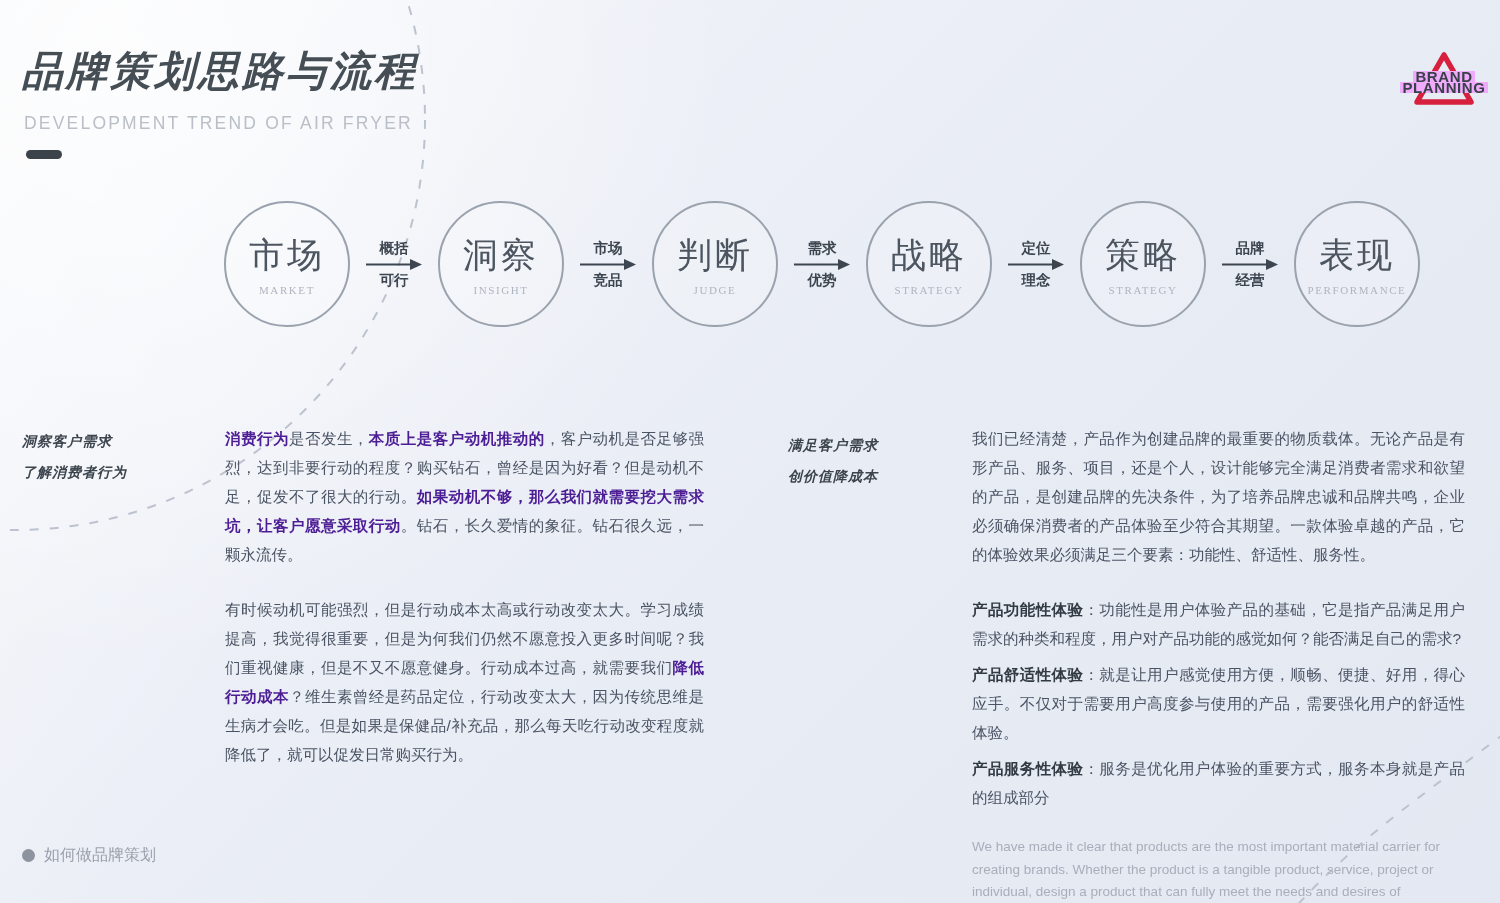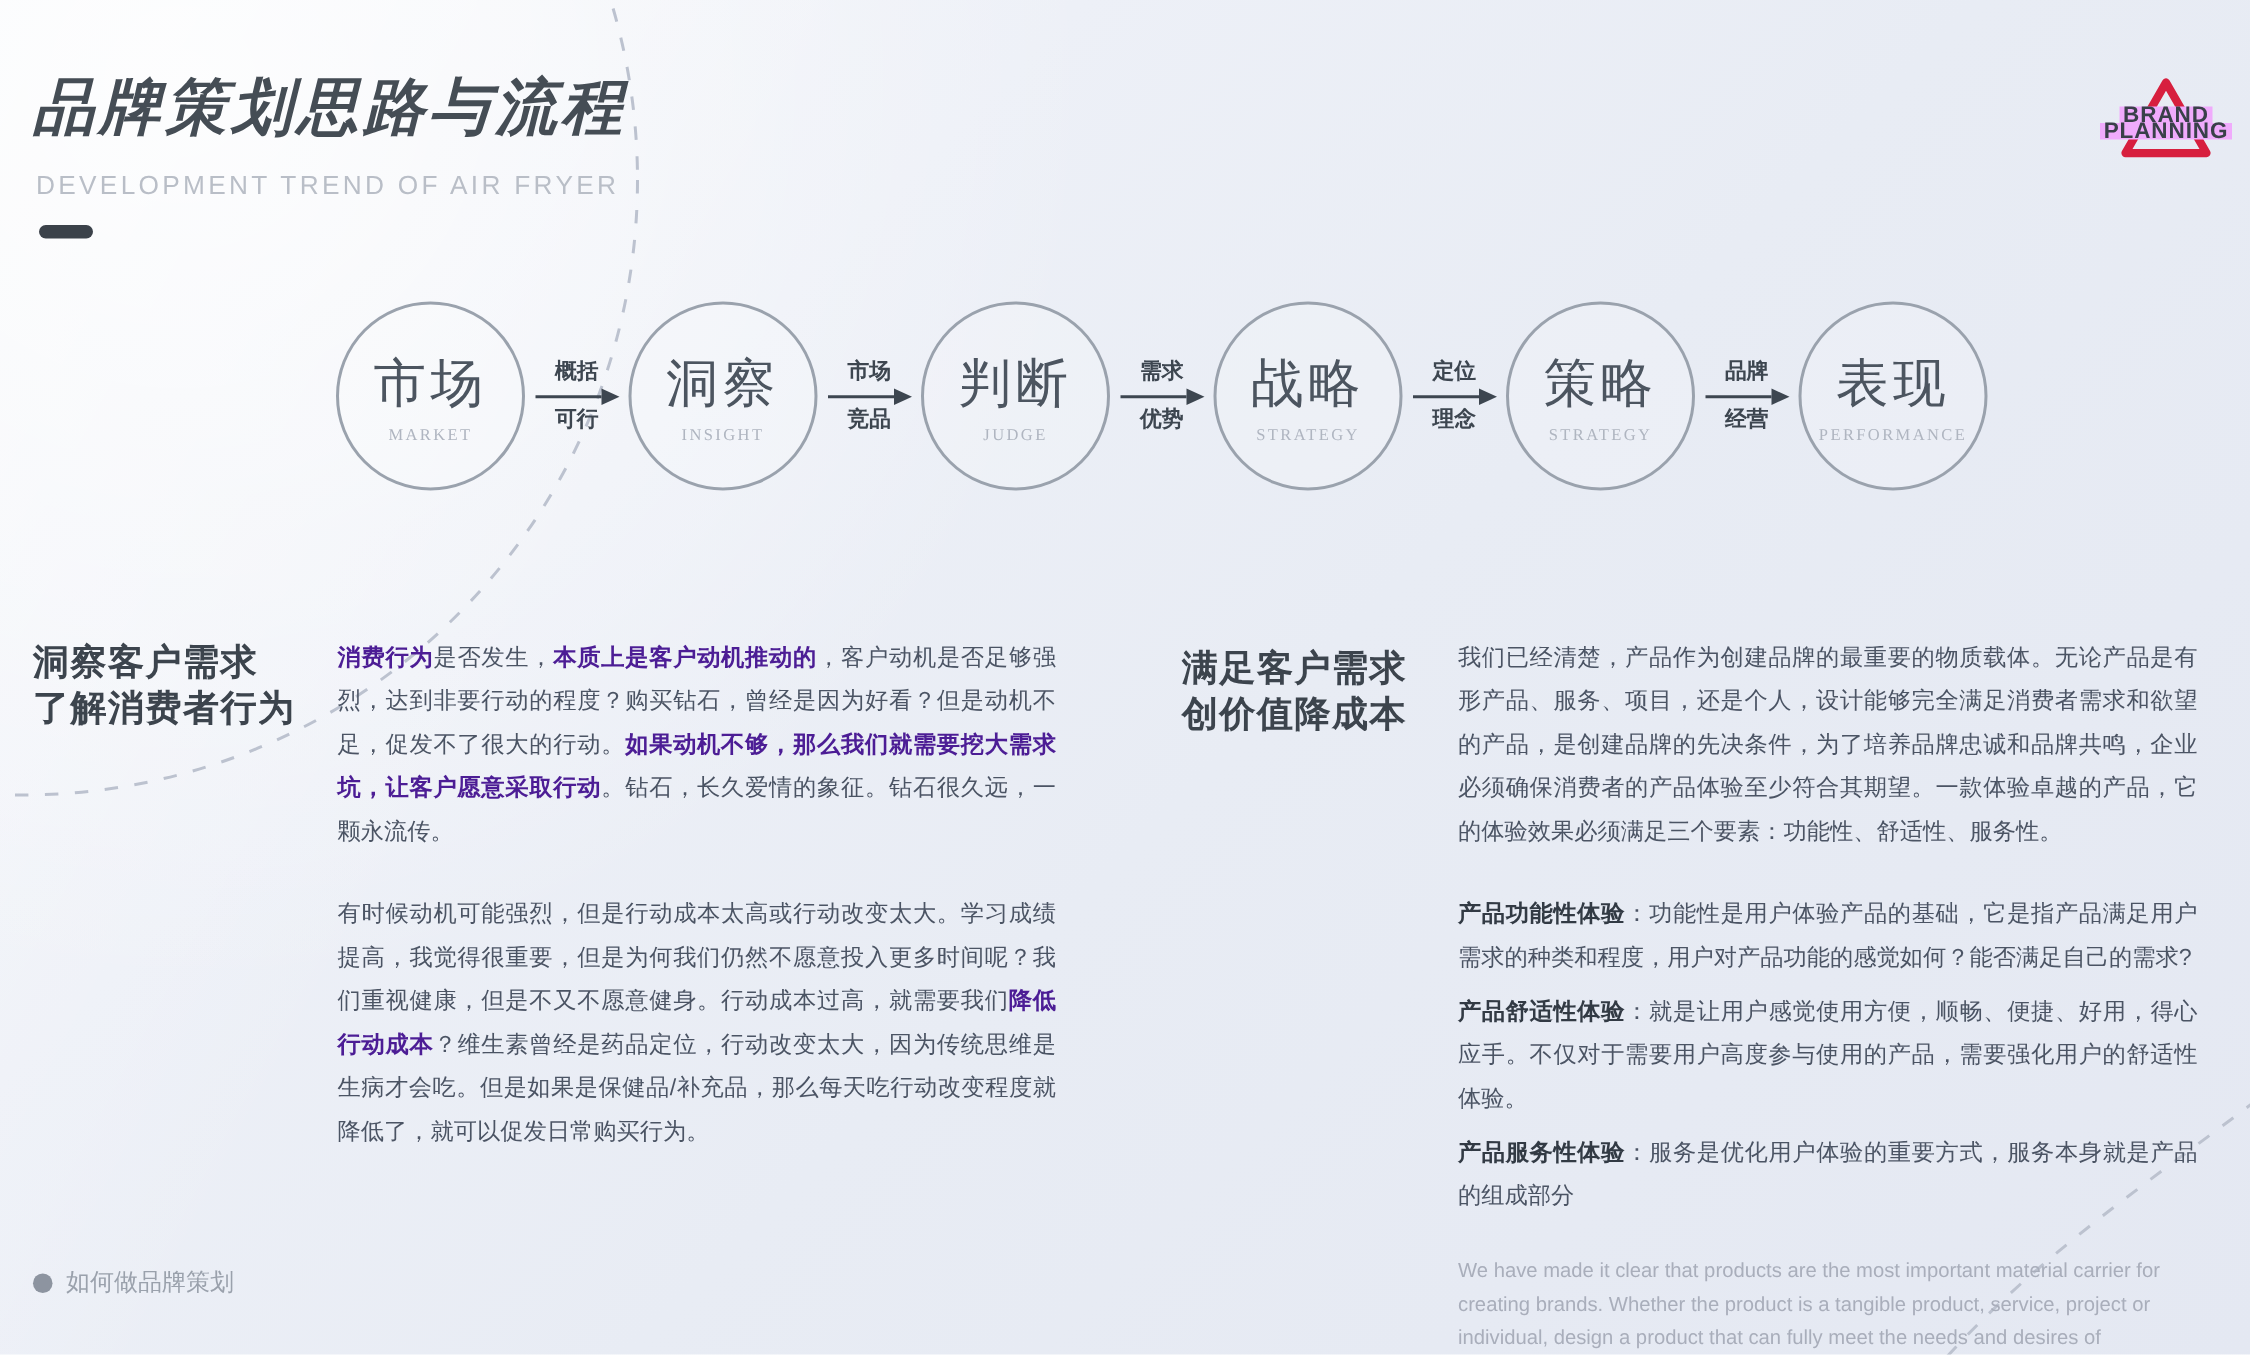--- a/index.html
+++ b/index.html
@@ -50,30 +50,30 @@
   
   .flow { left:224px; top:201px; display:flex; align-items:center;font-family:Liberation Serif, serif; }
   .step {
     width:126px; height:126px; border-radius:50%;
     border:2px solid #9aa2ad; background:rgba(255,255,255,.18);
     display:flex; flex-direction:column; align-items:center; justify-content:center;
   }
   .step-zh { font-size:35px; font-weight:500; color:#4c5560; letter-spacing:3px; }
   .step-en { font-size:11px; color:#afb5c0; letter-spacing:1.6px; margin-top:5px; }
   .flow-arrow {
-    width:69px; display:flex; flex-direction:column; align-items:center;
+    width:88px; display:flex; flex-direction:column; align-items:center;
     font-size:14.5px; font-weight:700; color:#3d4650; line-height:17px;
   }
   .arrow-svg { display:block; margin:1px 0; }
   .arrow-svg line { stroke:#3d4650; stroke-width:2; }
   .arrow-svg polygon { fill:#3d4650; }
 
   
   .sec-heading {
-    font-size:24px; font-weight:800; 
+    font-size:14px; font-weight:800; font-style:italic;
     color:#3c444d; line-height:31px; letter-spacing:1px;
   }
   .heading-left  { left:22px;  top:426px; }
   .heading-right { left:788px; top:430px; }
 
   
   .col { font-size:15.5px; line-height:29px; color:#4b5464; text-align:justify; }
   .col-mid   { left:225px; top:424px; width:479px; }
   .col-right { left:972px; top:424px; width:493px; }
   .col p { margin-bottom:26px; }

